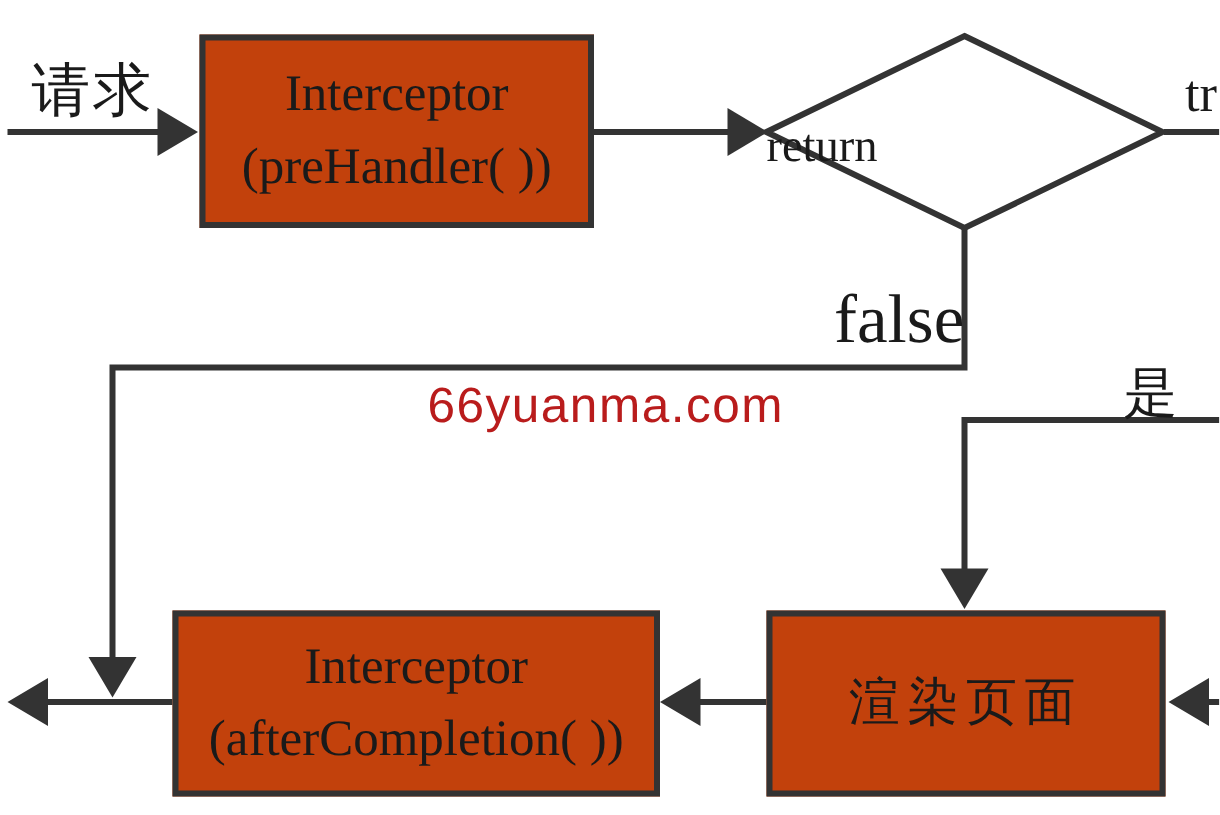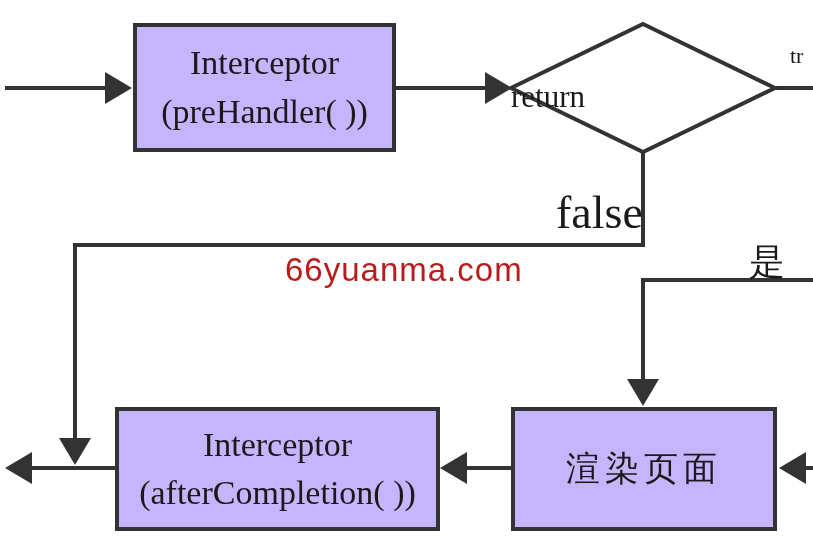--- a/index.html
+++ b/index.html
@@ -19,21 +19,21 @@
     position: absolute;
     left: 0;
     top: 0;
     width: 813px;
     height: 543px;
   }
   .node-box {
     position: absolute;
     box-sizing: border-box;
     border: 4px solid #333333;
-    background: #c4b5fd;
+    background: #c2410c;
     display: flex;
     flex-direction: column;
     align-items: center;
     justify-content: center;
     text-align: center;
     color: #1a1a1a;
     font-size: 34px;
     line-height: 1.42;
   }
   .box-prehandle {
@@ -50,21 +50,21 @@
   }
   .cjk-line {
     letter-spacing: 5px;
   }
   .edge-label {
     position: absolute;
     color: #1a1a1a;
     white-space: nowrap;
   }
   .label-request   { left: 21px;  top: 33px;  font-size: 39px; letter-spacing: 2px; }
-  .label-true      { left: 790px; top: 43px;  font-size: 22px; }
+  .label-true      { left: 790px; top: 43px;  font-size: 35px; }
   .label-false     { left: 556px; top: 186px; font-size: 46px; }
   .label-yes       { left: 749px; top: 238px; font-size: 36px; }
   .label-return {
     left: 511px; top: 79px;
     width: 264px;
     font-size: 31px;
   }
   .watermark {
     position: absolute;
     left: 285px; top: 251px;
@@ -115,20 +115,21 @@
 
   <div class="node-box box-aftercompletion">
     <div>Interceptor</div>
     <div>(afterCompletion( ))</div>
   </div>
 
   <div class="node-box box-dispatchservlet">
     <div class="cjk-line">渲染页面</div>
   </div>
 
+  <div class="edge-label label-request">请求</div>
 
   <div class="edge-label label-return">return</div>
 
   <div class="edge-label label-true">tr</div>
 
   <div class="edge-label label-false">false</div>
 
   <div class="edge-label label-yes">是</div>
 
   <div class="watermark">66yuanma.com</div>

